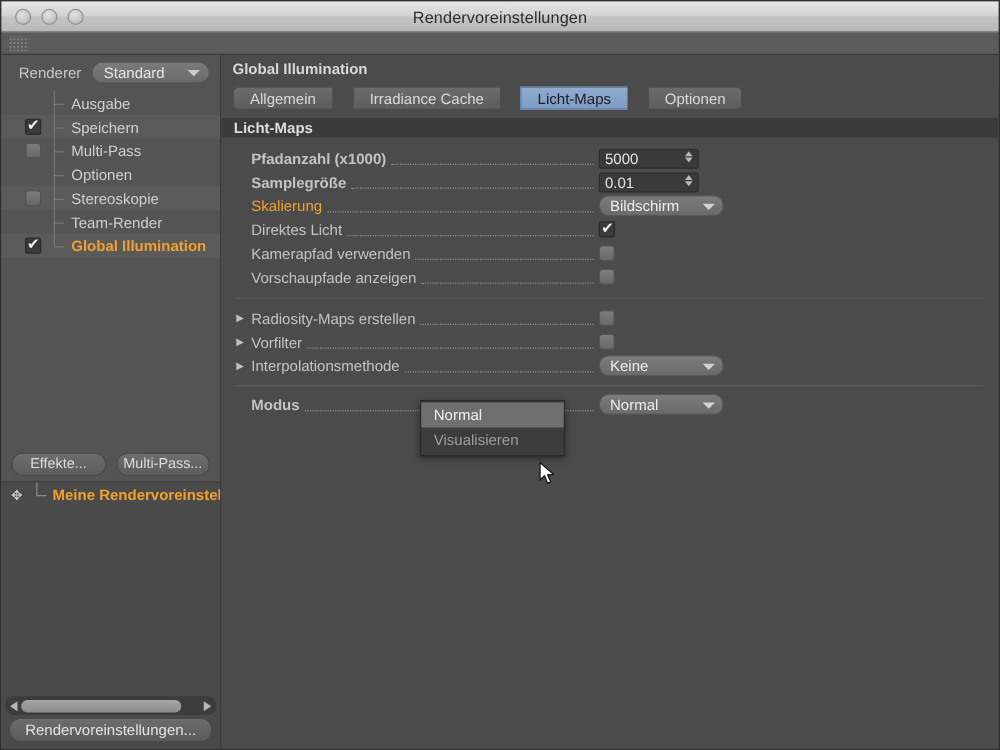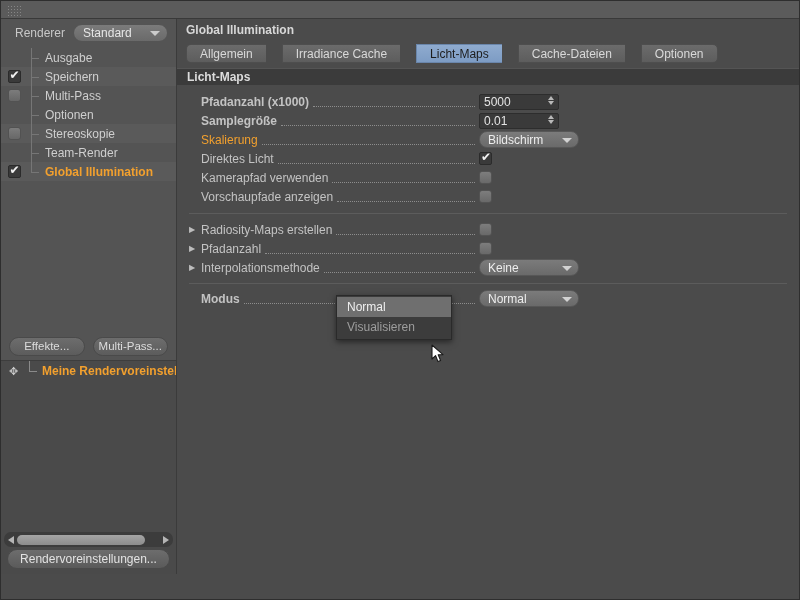--- a/index.html
+++ b/index.html
@@ -94,20 +94,21 @@
     position: relative;
     background: #545454;
     padding-top: 1px;
     flex: 0 0 auto;
   }
   .tree-row {
     position: relative;
     height: 19px;
     display: flex; align-items: center;
     font-size: 12px;
+    padding-left: 12px;
   }
   .tree-row.alt { background: #5a5a5a; }
   .chk-col { width: 26px; display: flex; justify-content: center; align-items: center; }
   .tickbox {
     width: 13px; height: 13px; border-radius: 2px;
     background: #3a3a3a;
     border: 1px solid #2b2b2b;
     position: relative;
   }
   .tickbox::after {
@@ -371,20 +372,28 @@
     position: absolute; left: 254px; top: 325px;
     width: 14px; height: 20px; z-index: 60;
     pointer-events: none;
   }
 </style>
 </head>
 <body>
 
 <div class="window">
 
+  <div class="titlebar">
+    <div class="traffic">
+      <div class="tl-btn"></div>
+      <div class="tl-btn"></div>
+      <div class="tl-btn"></div>
+    </div>
+    <div class="title-text">Rendervoreinstellungen</div>
+  </div>
 
   <div class="gripbar">
     <div class="grip"></div>
   </div>
 
   <div class="body">
 
     <div class="left">
 
       <div class="renderer-row">
@@ -471,23 +480,20 @@
 
       <div class="tabs" id="tabs">
           <div class="tab">
             <span>Allgemein</span>
           </div>
           <div class="tab">
             <span>Irradiance Cache</span>
           </div>
           <div class="tab active">
             <span>Licht-Maps</span>
-          </div>
-          <div class="tab">
-            <span>Cache-Dateien</span>
           </div>
           <div class="tab">
             <span>Optionen</span>
           </div>
         </div>
 
       <div class="subheader">Licht-Maps</div>
 
       <div class="rows" id="rows1">
           <div class="prow">
@@ -561,21 +567,21 @@
           <div class="prow">
             <span class="tri">▶</span>
             <span class="plabel normal">Radiosity-Maps erstellen</span>
             <span class="dots"></span>
             <span class="field-col">
               <span class="cbox-off"></span>
             </span>
           </div>
           <div class="prow">
             <span class="tri">▶</span>
-            <span class="plabel normal">Pfadanzahl</span>
+            <span class="plabel normal">Vorfilter</span>
             <span class="dots"></span>
             <span class="field-col">
               <span class="cbox-off"></span>
             </span>
           </div>
           <div class="prow">
             <span class="tri">▶</span>
             <span class="plabel normal">Interpolationsmethode</span>
             <span class="dots"></span>
             <span class="field-col">

